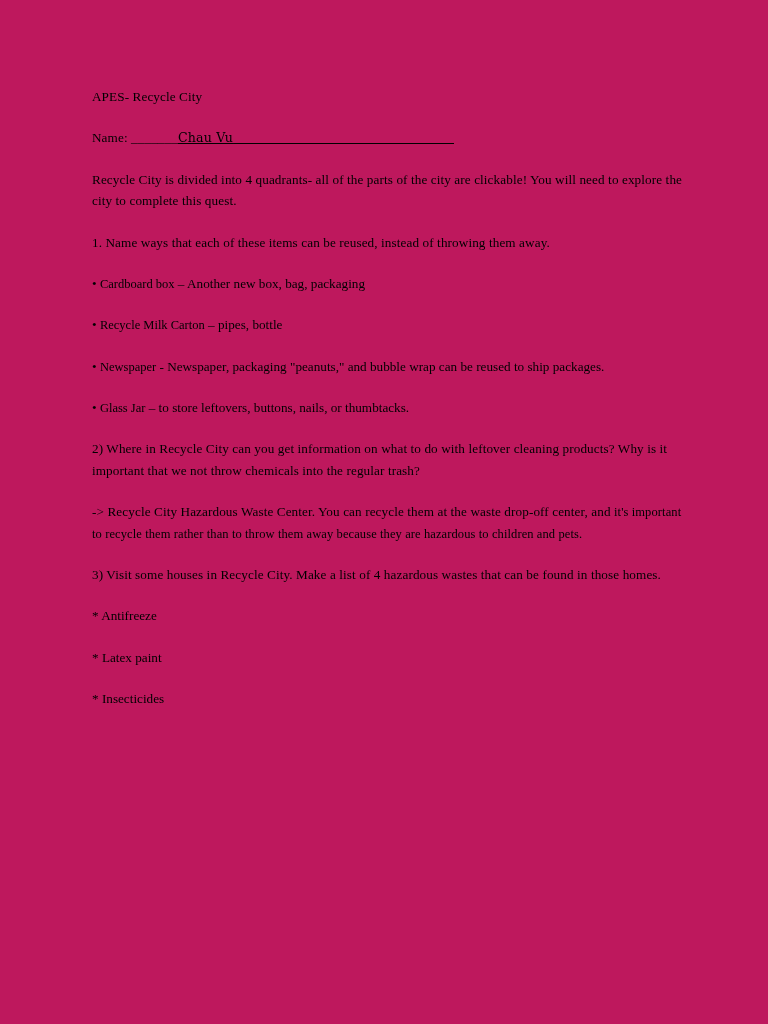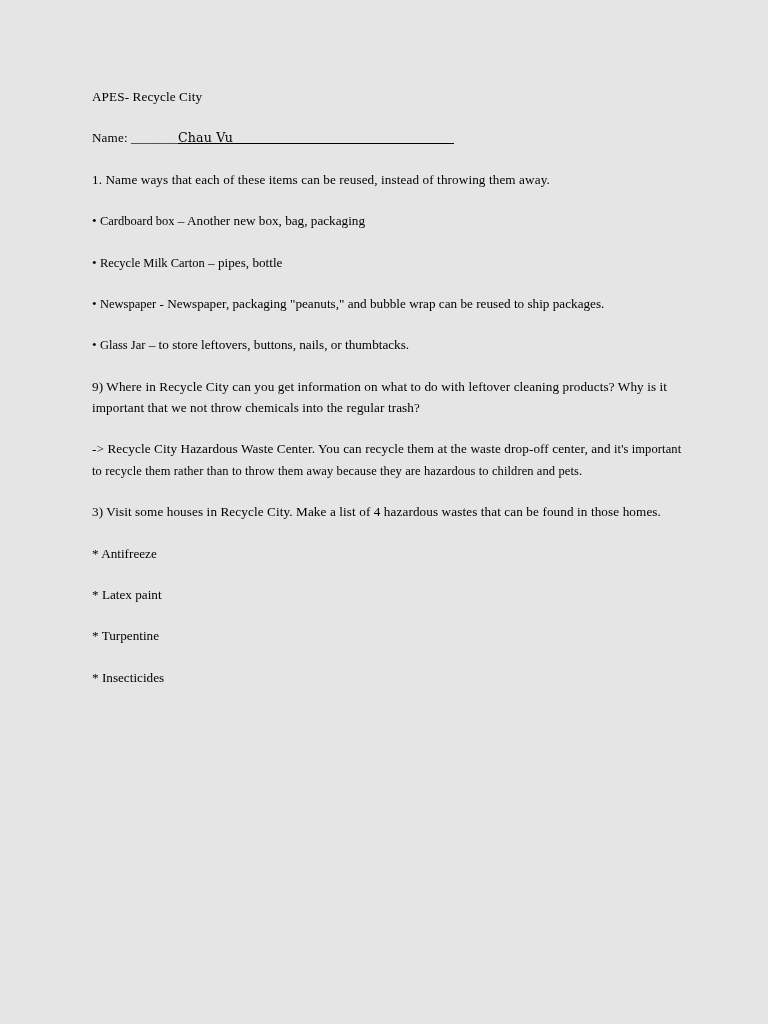--- a/index.html
+++ b/index.html
@@ -11,21 +11,21 @@
     width: 768px;
     height: 1024px;
     font-family: "Liberation Serif", serif;
     color: #000000;
     overflow: hidden;
   }
   .page {
     position: relative;
     width: 768px;
     height: 1024px;
-    background: #e5e5e5;
+    background: #be185d;
     box-sizing: border-box;
     padding: 86px 92px 0 92px;
   }
   .doc-body {
     width: 592px;
   }
   p.para {
     margin: 0 0 20px 0;
     font-size: 13.2px;
     line-height: 1.62;
@@ -66,49 +66,49 @@
 <div class="page">
   <div class="doc-body">
 
     <p class="para">APES- Recycle City</p>
 
 
     <p class="para">
       <span>Name: _______</span><span class="name-fill script">Chau Vu</span><span class="underline-long">_________________________________</span>
     </p>
 
+    <p class="para">Recycle City is divided into 4 quadrants- all of the parts of the city are clickable! You will need to explore the city to complete this quest.</p>
 
     <p class="para">1. Name ways that each of these items can be reused, instead of throwing them away.</p>
 
     <p class="bullet-line">
       <span>• </span><span class="script-light">Cardboard box</span><span> – Another new box, bag, packaging</span>
     </p>
 
     <p class="bullet-line">
       <span>• </span><span class="script-light">Recycle Milk Carton</span><span> – pipes, bottle</span>
     </p>
 
     <p class="bullet-line">
       <span>• </span><span class="script-light">Newspaper</span><span> - Newspaper, packaging "peanuts," and bubble wrap can be reused to ship packages.</span>
     </p>
 
     <p class="bullet-line">
       <span>• </span><span class="script-light">Glass Jar</span><span> – to store leftovers, buttons, nails, or thumbtacks.</span>
     </p>
 
-    <p class="para">9) Where in Recycle City can you get information on what to do with leftover cleaning products? Why is it important that we not throw chemicals into the regular trash?</p>
+    <p class="para">2) Where in Recycle City can you get information on what to do with leftover cleaning products? Why is it important that we not throw chemicals into the regular trash?</p>
 
     <p class="para">
       <span>-&gt; Recycle City Hazardous Waste Center. You can recycle them at the waste drop-off center, and </span><span class="script-light">it's important to recycle them rather than to throw them away because they are hazardous to children and pets.</span>
     </p>
 
     <p class="para">3) Visit some houses in Recycle City. Make a list of 4 hazardous wastes that can be found in those homes.</p>
 
     <p class="star-line">* Antifreeze</p>
     <p class="star-line">* Latex paint</p>
-    <p class="star-line">* Turpentine</p>
     <p class="star-line">* Insecticides</p>
 
 
 
 
   </div>
 </div>
 
 </body></html>

